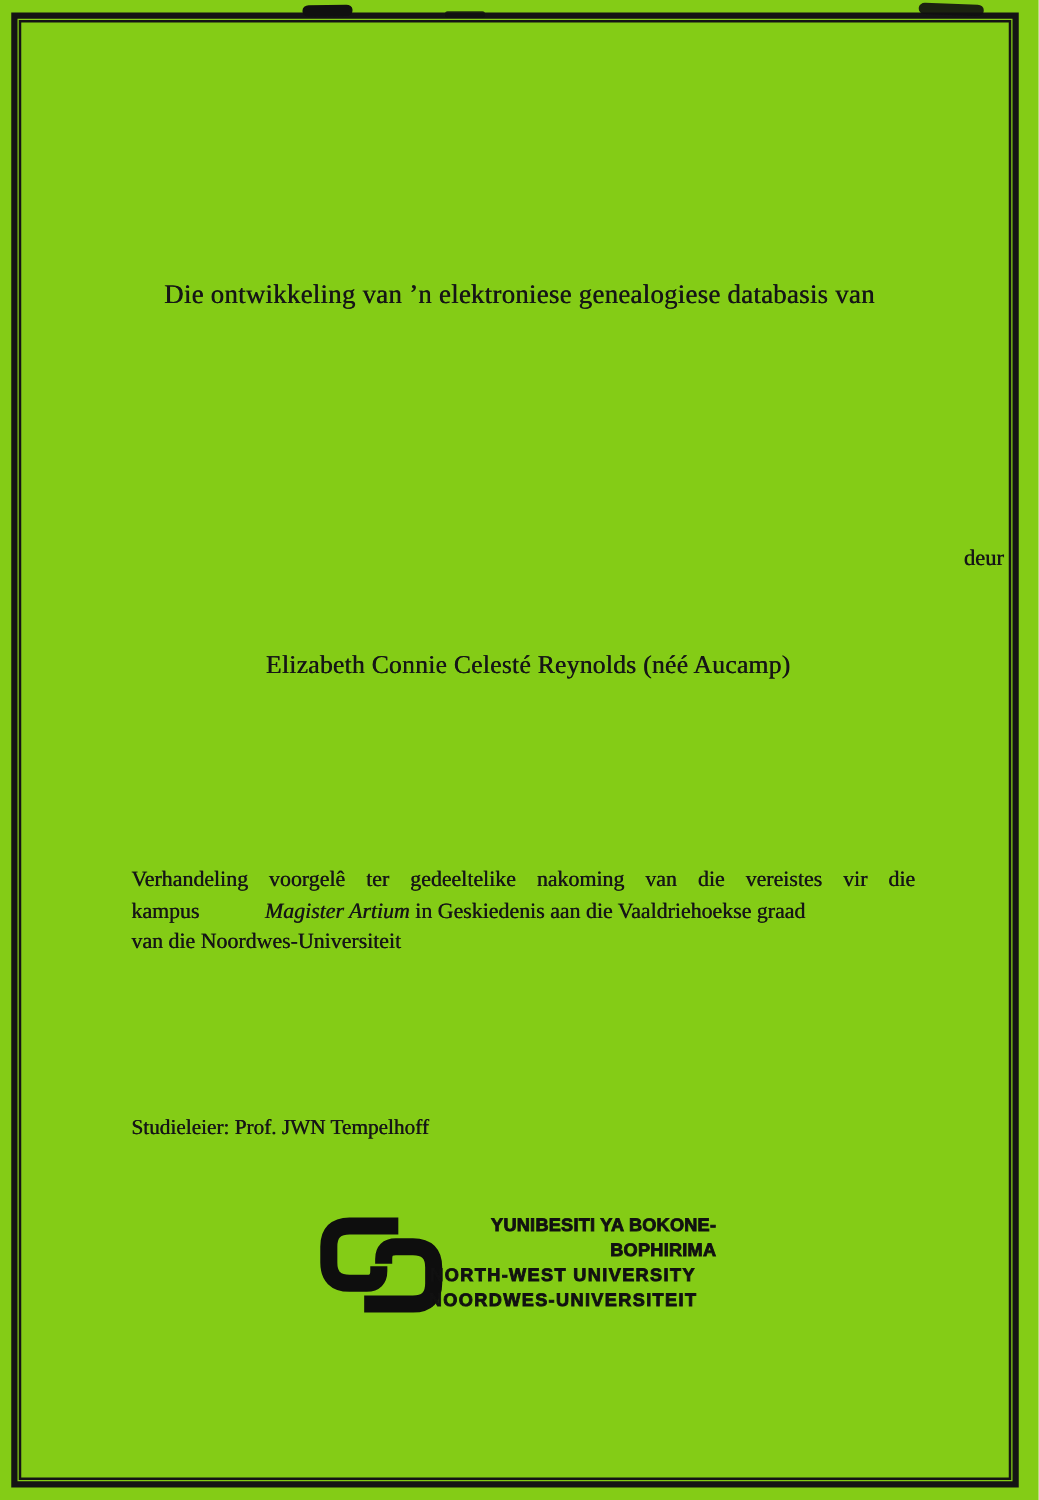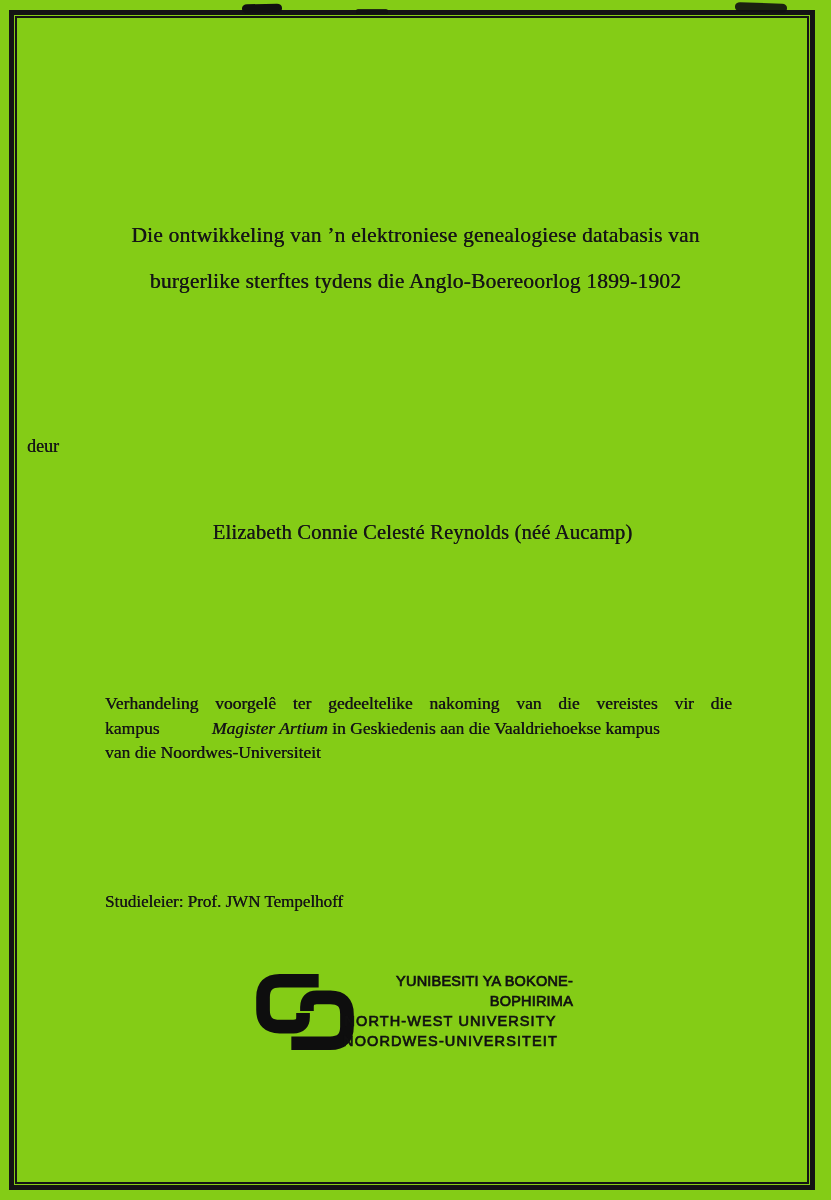--- a/index.html
+++ b/index.html
@@ -28,21 +28,21 @@
 
   .serif-ink{text-shadow:0.35px 0 currentColor;}
 
   .title{
     position:absolute;top:212px;left:65px;right:65px;
     text-align:center;
     font-size:21.5px;line-height:46px;letter-spacing:0.2px;
   }
   .byline{
     position:absolute;top:436px;left:0;right:28px;
-    text-align:left;font-size:18px;margin-left:27px;
+    text-align:right;font-size:18px;margin-left:27px;
   }
   .author{
     position:absolute;top:521px;left:14px;right:0;
     text-align:center;font-size:20.5px;letter-spacing:0.2px;
   }
   .statement{
     position:absolute;top:659px;left:105px;width:627px;
     font-size:17.5px;line-height:24.5px;
   }
   .statement .l1{text-align:justify;text-align-last:justify;margin-top:32px;}
@@ -55,49 +55,49 @@
     position:absolute;top:970px;left:254px;width:320px;height:84px;
   }
   .logo-mark{position:absolute;left:0;top:2px;}
   .logo-text{
     position:absolute;left:74px;top:1px;width:245px;
     text-align:right;
     font-family:"Liberation Sans", sans-serif;
     color:#111;
     -webkit-text-stroke:0.7px #111;
     line-height:20px;
+    font-weight:bold;
   }
   .logo-text .lt1{font-size:14.5px;letter-spacing:0.2px;}
   .logo-text .lt2,.logo-text .lt3{font-size:14.5px;letter-spacing:1.1px;text-align:center;}
 </style>
 </head>
 <body>
 
 <div class="page">
 
   <div class="frame">
     <div class="frame-inner"></div>
   </div>
 
   <div class="smudge s1"></div>
   <div class="smudge s2"></div>
   <div class="smudge s3"></div>
 
   <div class="title serif-ink">
     <div>Die ontwikkeling van ’n elektroniese genealogiese databasis van</div>
-    <div>burgerlike sterftes tydens die Anglo-Boereoorlog 1899-1902</div>
   </div>
 
   <div class="byline serif-ink">deur</div>
 
   <div class="author serif-ink">Elizabeth Connie Celesté Reynolds (néé Aucamp)</div>
 
   <div class="statement serif-ink">
     <div class="l1">Verhandeling voorgelê ter gedeeltelike nakoming van die vereistes vir die</div>
-    <div class="l2"><span>kampus </span><span class="it">Magister Artium</span><span> in Geskiedenis aan die Vaaldriehoekse kampus</span></div>
+    <div class="l2"><span>kampus </span><span class="it">Magister Artium</span><span> in Geskiedenis aan die Vaaldriehoekse graad</span></div>
     <div class="l3">van die Noordwes-Universiteit</div>
   </div>
 
   <div class="supervisor-block serif-ink">
     <div>Studieleier: Prof. JWN Tempelhoff</div>
   </div>
 
   <div class="logo">
     <svg class="logo-mark" width="102" height="80" viewBox="0 0 104 82" aria-hidden="true">
       <path d="M 66 9 H 26 Q 9 9 9 26 V 39 Q 9 56 26 56 H 40 Q 50 56 50 46 V 42" fill="none" stroke="#0e0e0e" stroke-width="14" stroke-linecap="butt"></path>

